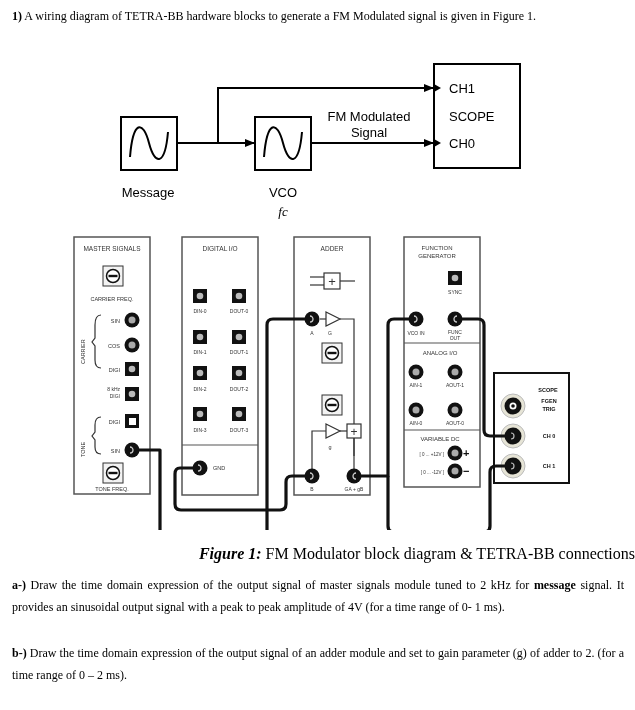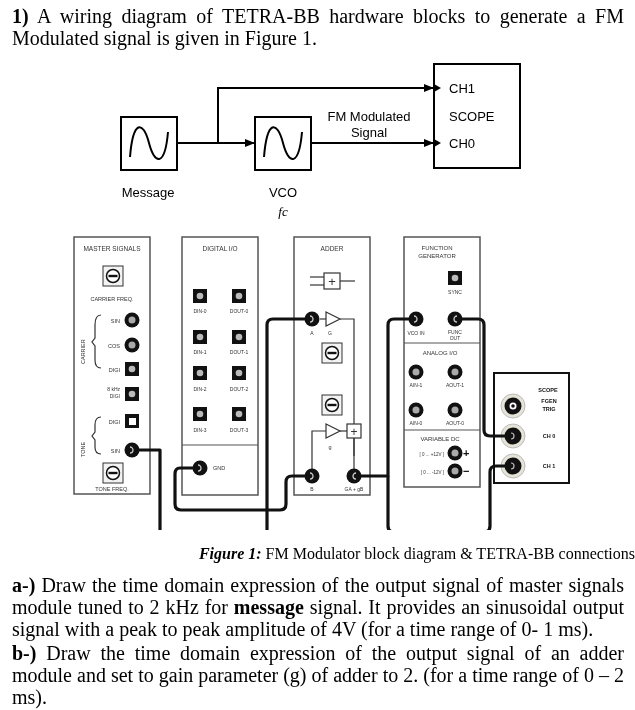--- a/index.html
+++ b/index.html
@@ -1,17 +1,17 @@
 <!DOCTYPE html>
 <html><head>
 <meta charset="utf-8">
 <style>
   html, body { margin: 0; padding: 0; background: #ffffff; }
   body { width: 635px; height: 710px; position: relative; overflow: hidden; font-family: "Liberation Serif", serif; color: #000; }
-  .q-text { position: absolute; left: 12px; width: 612px; font-size: 20px; line-height: 22px; text-align: justify; }
+  .q-text { position: absolute; left: 12px; width: 612px; font-size: 12px; line-height: 22px; text-align: justify; }
   #q1 { top: 5px; }
   #caption { position: absolute; top: 545px; left: 0; width: 635px; text-align: right; font-size: 16px; }
   #qa { top: 574px; }
   #qb { top: 642px; }
   .b { font-weight: bold; }
   .bi { font-weight: bold; font-style: italic; }
   svg text { font-family: "Liberation Sans", sans-serif; }
   #block-diagram { position: absolute; left: 0; top: 60px; }
   #hw-diagram { position: absolute; left: 0; top: 230px; }
 </style>

